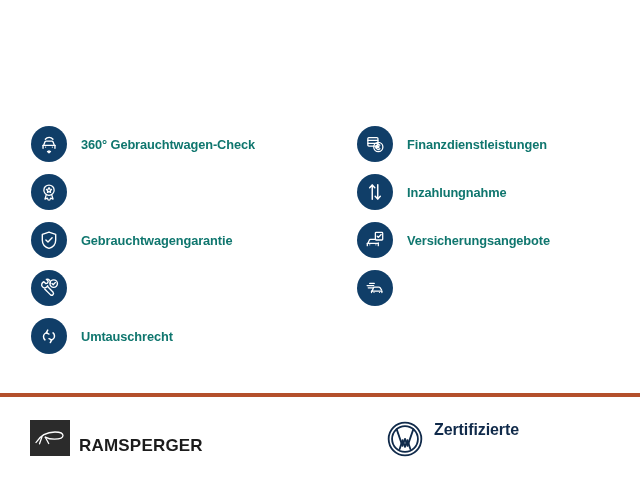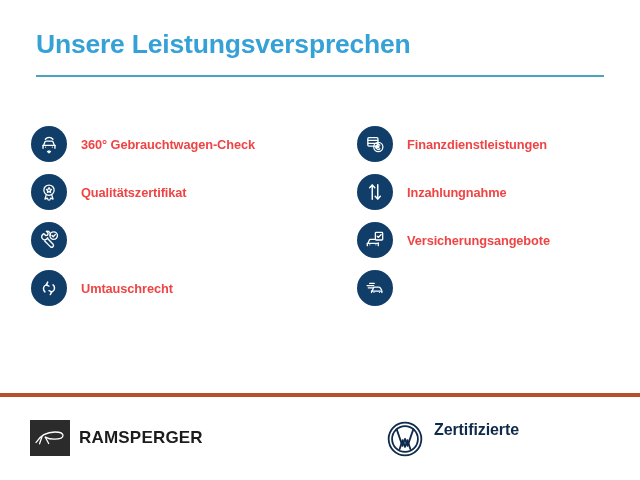--- a/index.html
+++ b/index.html
@@ -72,21 +72,21 @@
     display: flex;
     align-items: center;
     justify-content: center;
   }
   .badge svg {
     display: block;
   }
   .feat-label {
     margin-left: 14px;
     font-size: 12.8px;
-    color: #ef4444;
+    color: #0f766e;
     font-weight: 600;
     letter-spacing: -0.1px;
     white-space: nowrap;
   }
 
   
   .footer-rule {
     position: absolute;
     left: 0;
     top: 393px;
@@ -99,21 +99,21 @@
     left: 0;
     top: 418px;
     width: 640px;
     height: 56px;
   }
   .logo-ramsperger {
     position: absolute;
     left: 30px;
     top: 2px;
     display: flex;
-    align-items: center;
+    align-items: flex-end;
   }
   .rams-mark {
     width: 40px;
     height: 36px;
     background: #2b2b2b;
     display: flex;
     align-items: center;
     justify-content: center;
     flex: 0 0 40px;
   }
@@ -145,24 +145,20 @@
     font-weight: bold;
     line-height: 1.2;
     letter-spacing: -0.1px;
   }
 </style>
 </head>
 <body>
 
 <div class="page">
 
-  <div class="header">
-    <div class="title">Unsere Leistungsversprechen</div>
-    <div class="title-rule"></div>
-  </div>
 
   <div class="features">
 
     <div class="col col-left">
 
       <div class="feat">
         <span class="badge">
           <svg width="22" height="22" viewBox="0 0 24 24" fill="none" stroke="#ffffff" stroke-width="1.5" stroke-linecap="round" stroke-linejoin="round">
             <path d="M5.5 13.5h13"></path>
             <path d="M6.2 13.5l1.3-3.6a1.6 1.6 0 0 1 1.5-1h6a1.6 1.6 0 0 1 1.5 1l1.3 3.6"></path>
@@ -178,23 +174,31 @@
 
       <div class="feat">
         <span class="badge">
           <svg width="22" height="22" viewBox="0 0 24 24" fill="none" stroke="#ffffff" stroke-width="1.4" stroke-linecap="round" stroke-linejoin="round">
             <circle cx="12" cy="10" r="5.6"></circle>
             <path d="M12 7.2l0.85 1.75 1.9.27-1.37 1.35.32 1.9L12 11.55l-1.7.92.32-1.9-1.37-1.35 1.9-.27z"></path>
             <path d="M9 15.1l-1.4 4.6 2.5-1.1 1.1 2.2"></path>
             <path d="M15 15.1l1.4 4.6-2.5-1.1-1.1 2.2"></path>
           </svg>
         </span>
-        <span class="feat-label">Qualitätszertifikat</span>
-      </div>
-
+      </div>
+
+      <div class="feat">
+        <span class="badge">
+          <svg width="22" height="22" viewBox="0 0 24 24" fill="none" stroke="#ffffff" stroke-width="1.5" stroke-linecap="round" stroke-linejoin="round">
+            <path d="M12 3.3l7.3 2.6v6c0 4.6-3.1 7.9-7.3 9.3-4.2-1.4-7.3-4.7-7.3-9.3v-6z"></path>
+            <path d="M8.6 11.9l2.3 2.3 4.5-4.6"></path>
+          </svg>
+        </span>
+        <span class="feat-label">Gebrauchtwagengarantie</span>
+      </div>
 
       <div class="feat">
         <span class="badge">
           <svg width="22" height="22" viewBox="0 0 24 24" fill="none" stroke="#ffffff" stroke-width="1.5" stroke-linecap="round" stroke-linejoin="round">
             <path d="M10.6 9.6a3.4 3.4 0 1 1-4.2-4.4l2 2 2.1-.6.6-2.1-2-2a3.4 3.4 0 0 1 4.2 4.4"></path>
             <path d="M10.2 10.1l6.3 6.6a2 2 0 0 1-2.8 2.8l-6.4-6.3"></path>
             <circle cx="17.1" cy="7.2" r="4.1"></circle>
             <path d="M15.3 7.2l1.3 1.3 2.4-2.6"></path>
           </svg>
         </span>

